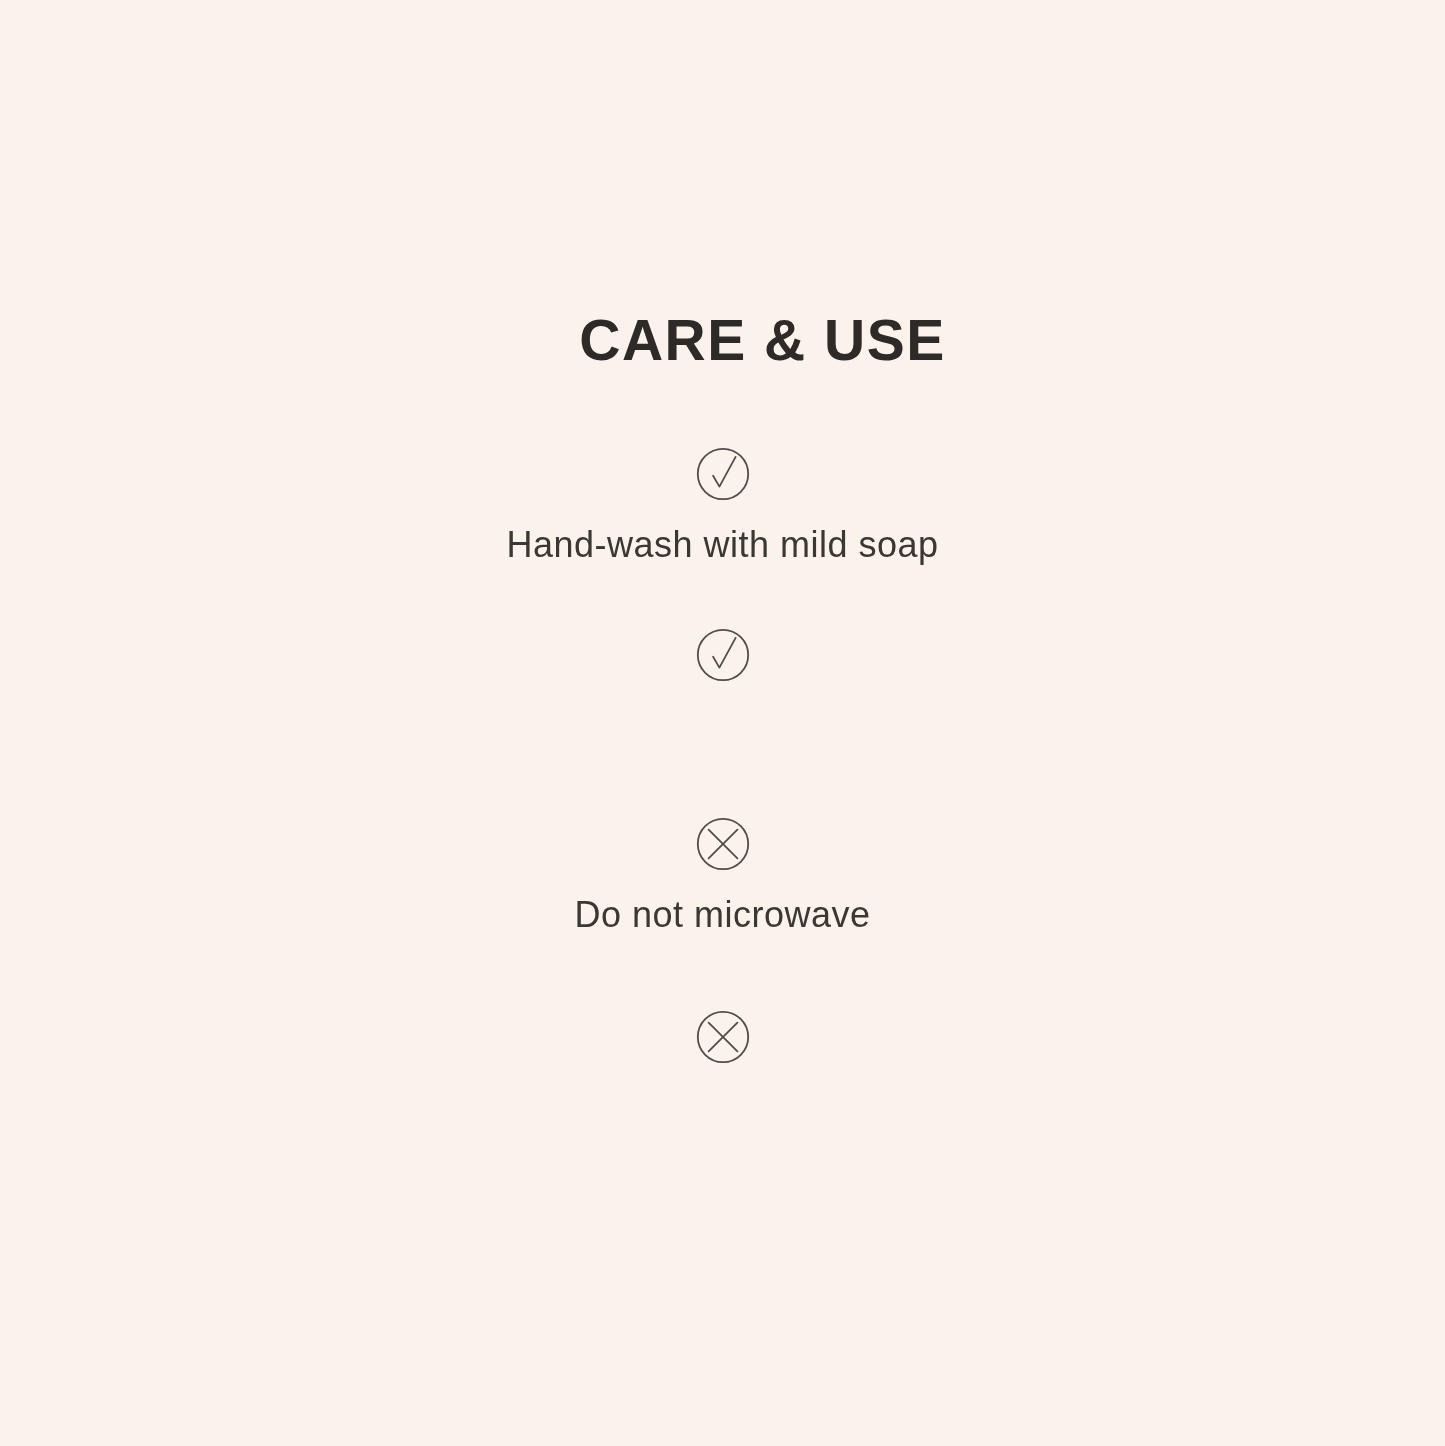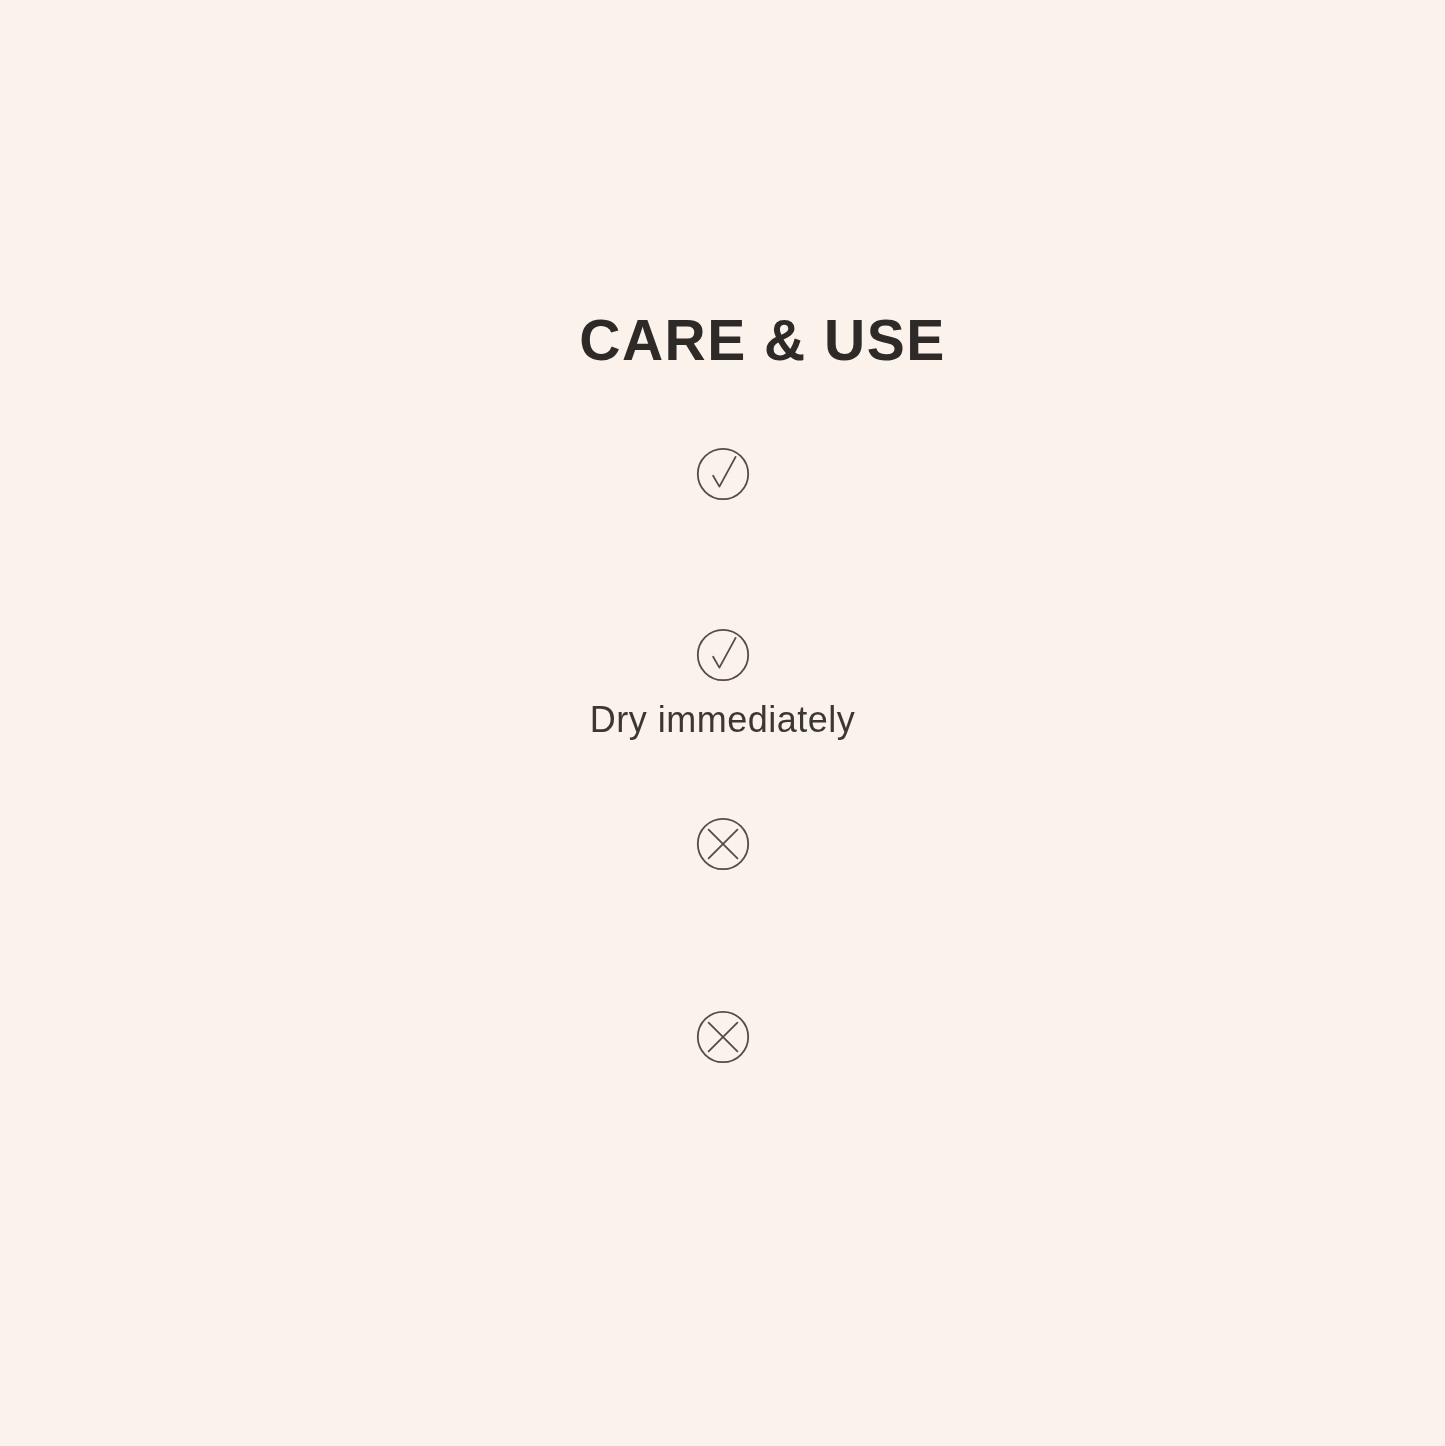--- a/index.html
+++ b/index.html
@@ -77,35 +77,36 @@
 <div class="card">
 
   <h1 class="card-title">CARE &amp; USE</h1>
 
   <div class="care-item-icon icon-1">
     <svg viewBox="0 0 60 60" aria-hidden="true">
       <circle cx="30" cy="30" r="28"></circle>
       <path d="M 19 32 L 26 44 L 44 11"></path>
     </svg>
   </div>
+  <div class="care-item-label label-1">Hand-wash with mild soap</div>
 
   <div class="care-item-icon icon-2">
     <svg viewBox="0 0 60 60" aria-hidden="true">
       <circle cx="30" cy="30" r="28"></circle>
       <path d="M 19 32 L 26 44 L 44 11"></path>
     </svg>
   </div>
-  <div class="care-item-label label-2">Dry immediately</div>
 
   <div class="care-item-icon icon-3">
     <svg viewBox="0 0 60 60" aria-hidden="true">
       <circle cx="30" cy="30" r="28"></circle>
       <path d="M 14 14 L 46 46 M 46 14 L 14 46"></path>
     </svg>
   </div>
+  <div class="care-item-label label-3">Do not microwave</div>
 
   <div class="care-item-icon icon-4">
     <svg viewBox="0 0 60 60" aria-hidden="true">
       <circle cx="30" cy="30" r="28"></circle>
       <path d="M 14 14 L 46 46 M 46 14 L 14 46"></path>
     </svg>
   </div>
 
 </div>
 

